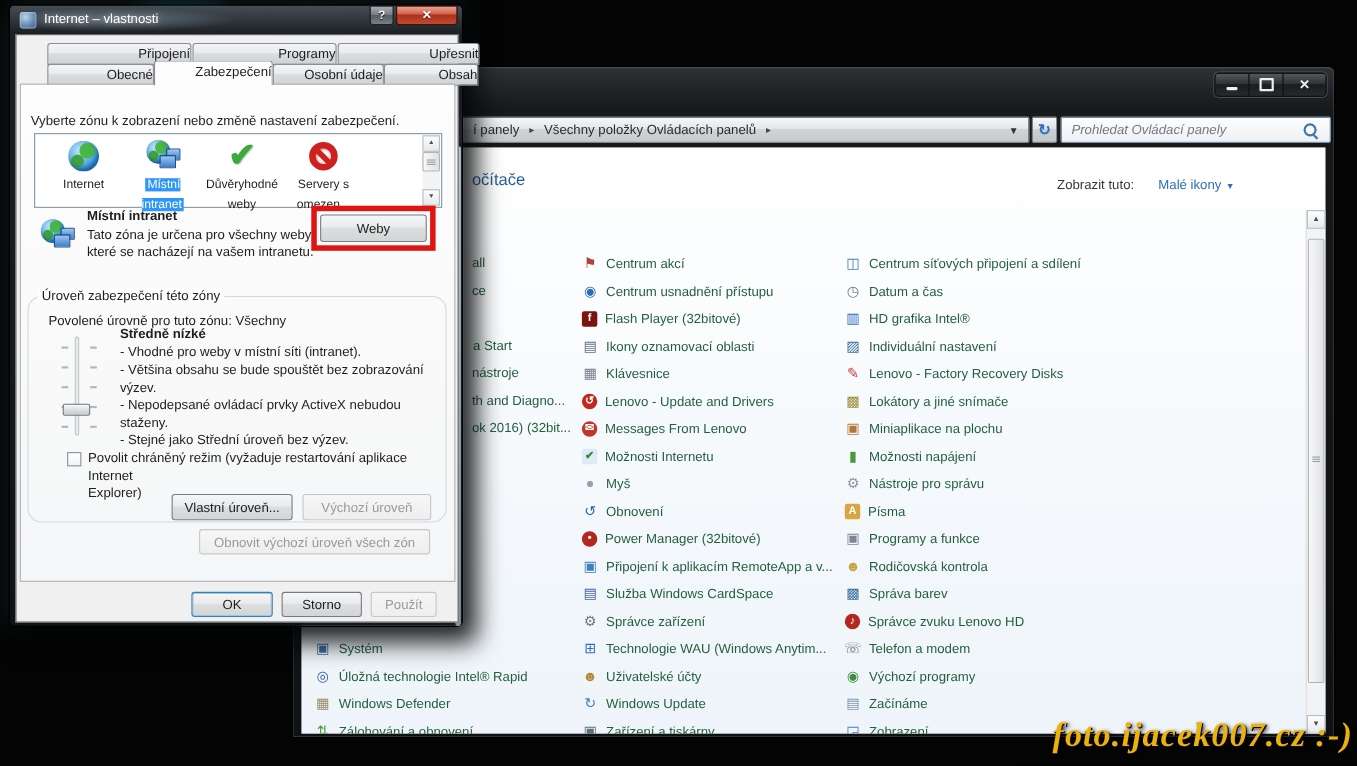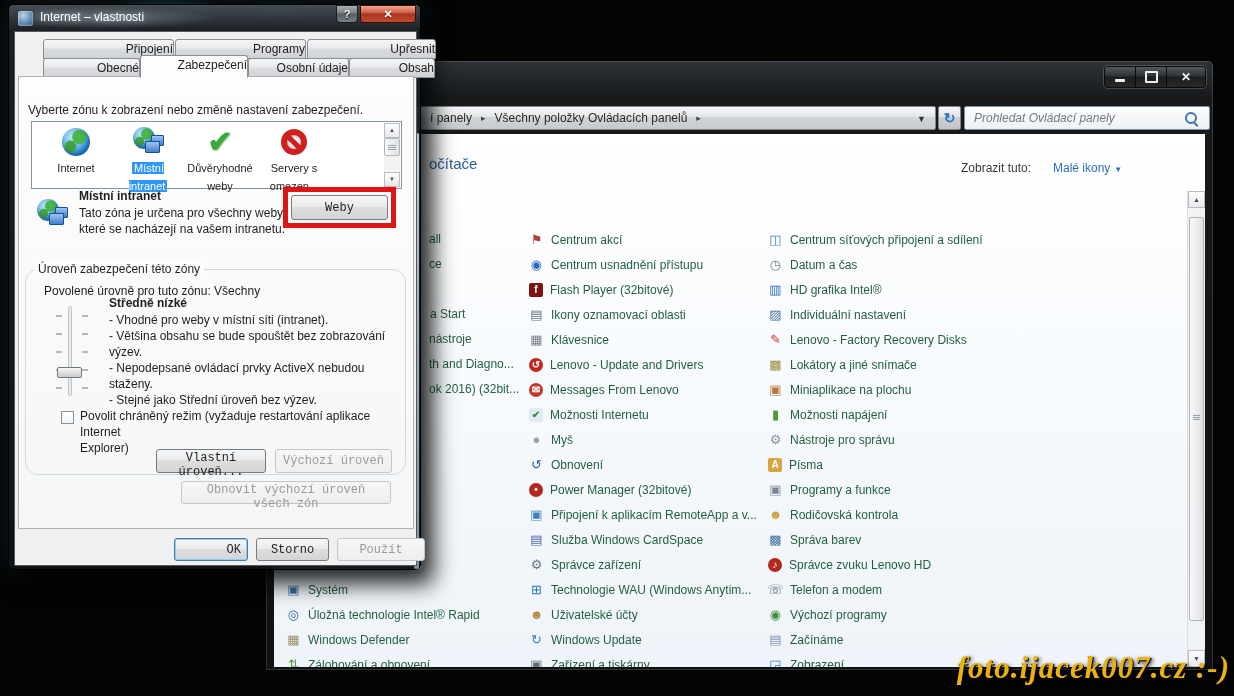--- a/index.html
+++ b/index.html
@@ -126,44 +126,44 @@
     background:linear-gradient(90deg,#f8f8f8,#dfe1e3);border-radius:2px;}
   .zl-thumb i{display:block;width:8px;height:1px;background:#9aa0a6;margin:1px auto 0;}
   .zl-thumb .pad{height:5px;background:none;}
 
   .zd-icon{position:absolute;left:16px;top:122px;width:36px;height:32px;}
   .zd-title{position:absolute;left:60px;top:112px;font-size:12px;font-weight:bold;color:#1e1e1e;}
   .zd-desc{position:absolute;left:60px;top:128px;font-size:12px;color:#1e1e1e;line-height:16px;}
   .red-annot{position:absolute;left:264px;top:110px;width:113px;height:41px;border:5px solid #de1512;box-sizing:border-box;z-index:5;}
   .btn{box-sizing:border-box;background:linear-gradient(#f5f6f7,#eaebec 45%,#dcdee0 50%,#d2d4d6);
     border:1px solid #757b80;border-radius:3px;font-size:12px;color:#1e1e1e;text-align:center;cursor:pointer;
-    font-family:Liberation Mono, monospace;}
+    font-family:Liberation Sans, sans-serif;}
   .btn:disabled,.btn.disabled{background:linear-gradient(#f6f6f6,#eeeeee);border-color:#c3c7cb;color:#9a9a9a;cursor:default;}
-  .btn.focused{border-color:#3c7fb1;box-shadow:inset 0 0 0 1px #9cc7e8;text-align:right;}
+  .btn.focused{border-color:#3c7fb1;box-shadow:inset 0 0 0 1px #9cc7e8;}
   .weby-btn{position:absolute;left:272px;top:118px;width:97px;height:25px;line-height:23px;z-index:6;}
 
   .grp{position:absolute;left:6px;top:192px;width:381px;height:206px;border:1px solid #d2d9dd;border-radius:13px;box-sizing:border-box;}
   .grp-legend{position:absolute;left:8px;top:-8px;background:linear-gradient(#fdfdfd,#fcfcfc);padding:0 4px;font-size:12px;color:#1e1e1e;}
   .allowed{position:absolute;left:18px;top:14px;font-size:12px;color:#1e1e1e;}
   .slider-track{position:absolute;left:42px;top:36px;width:4px;height:90px;background:#e8ebed;
     border:1px solid #c2c6c9;border-radius:2px;box-sizing:border-box;}
   .tick{position:absolute;width:6px;height:2px;background:#b4b8bc;}
   .slider-thumb{position:absolute;left:31px;top:97px;width:25px;height:11px;border:1px solid #70767c;border-radius:2px;
     background:linear-gradient(#f8f8f8,#dddfe1 50%,#c9cccf);box-sizing:border-box;cursor:pointer;}
   .lvl-name{position:absolute;left:83px;top:26px;font-size:12px;font-weight:bold;color:#1e1e1e;}
   .lvl-points{position:absolute;left:83px;top:42px;font-size:12px;color:#1e1e1e;line-height:16px;}
   .chk{position:absolute;left:35px;top:141px;width:13px;height:13px;box-sizing:border-box;
     background:linear-gradient(#ffffff,#f0f4f7);border:1px solid #8a9097;cursor:pointer;}
   .chk-label{position:absolute;left:54px;top:138px;width:318px;font-size:12px;color:#1e1e1e;line-height:16px;}
   .custom-btn{position:absolute;left:130px;top:179px;width:110px;height:24px;}
   .default-btn{position:absolute;left:249px;top:179px;width:117px;height:24px;}
   .reset-btn{position:absolute;left:162px;top:404px;width:210px;height:23px;}
   .ok-btn{position:absolute;left:159px;top:506px;width:74px;height:23px;}
   .cancel-btn{position:absolute;left:241px;top:506px;width:73px;height:23px;}
-  .apply-btn{position:absolute;left:322px;top:506px;width:88px;height:23px;}
+  .apply-btn{position:absolute;left:322px;top:506px;width:60px;height:23px;}
 
   
   #watermark{position:absolute;right:4px;top:650px;z-index:60;
     font-family:"Liberation Serif",serif;font-style:italic;font-weight:bold;font-size:31px;
     color:#eab308;text-shadow:1px 1px 0 #120433,2px 2px 4px rgba(0,0,0,.9);letter-spacing:1px;}
 </style>
 </head>
 <body>
 
 <div id="desktop">

